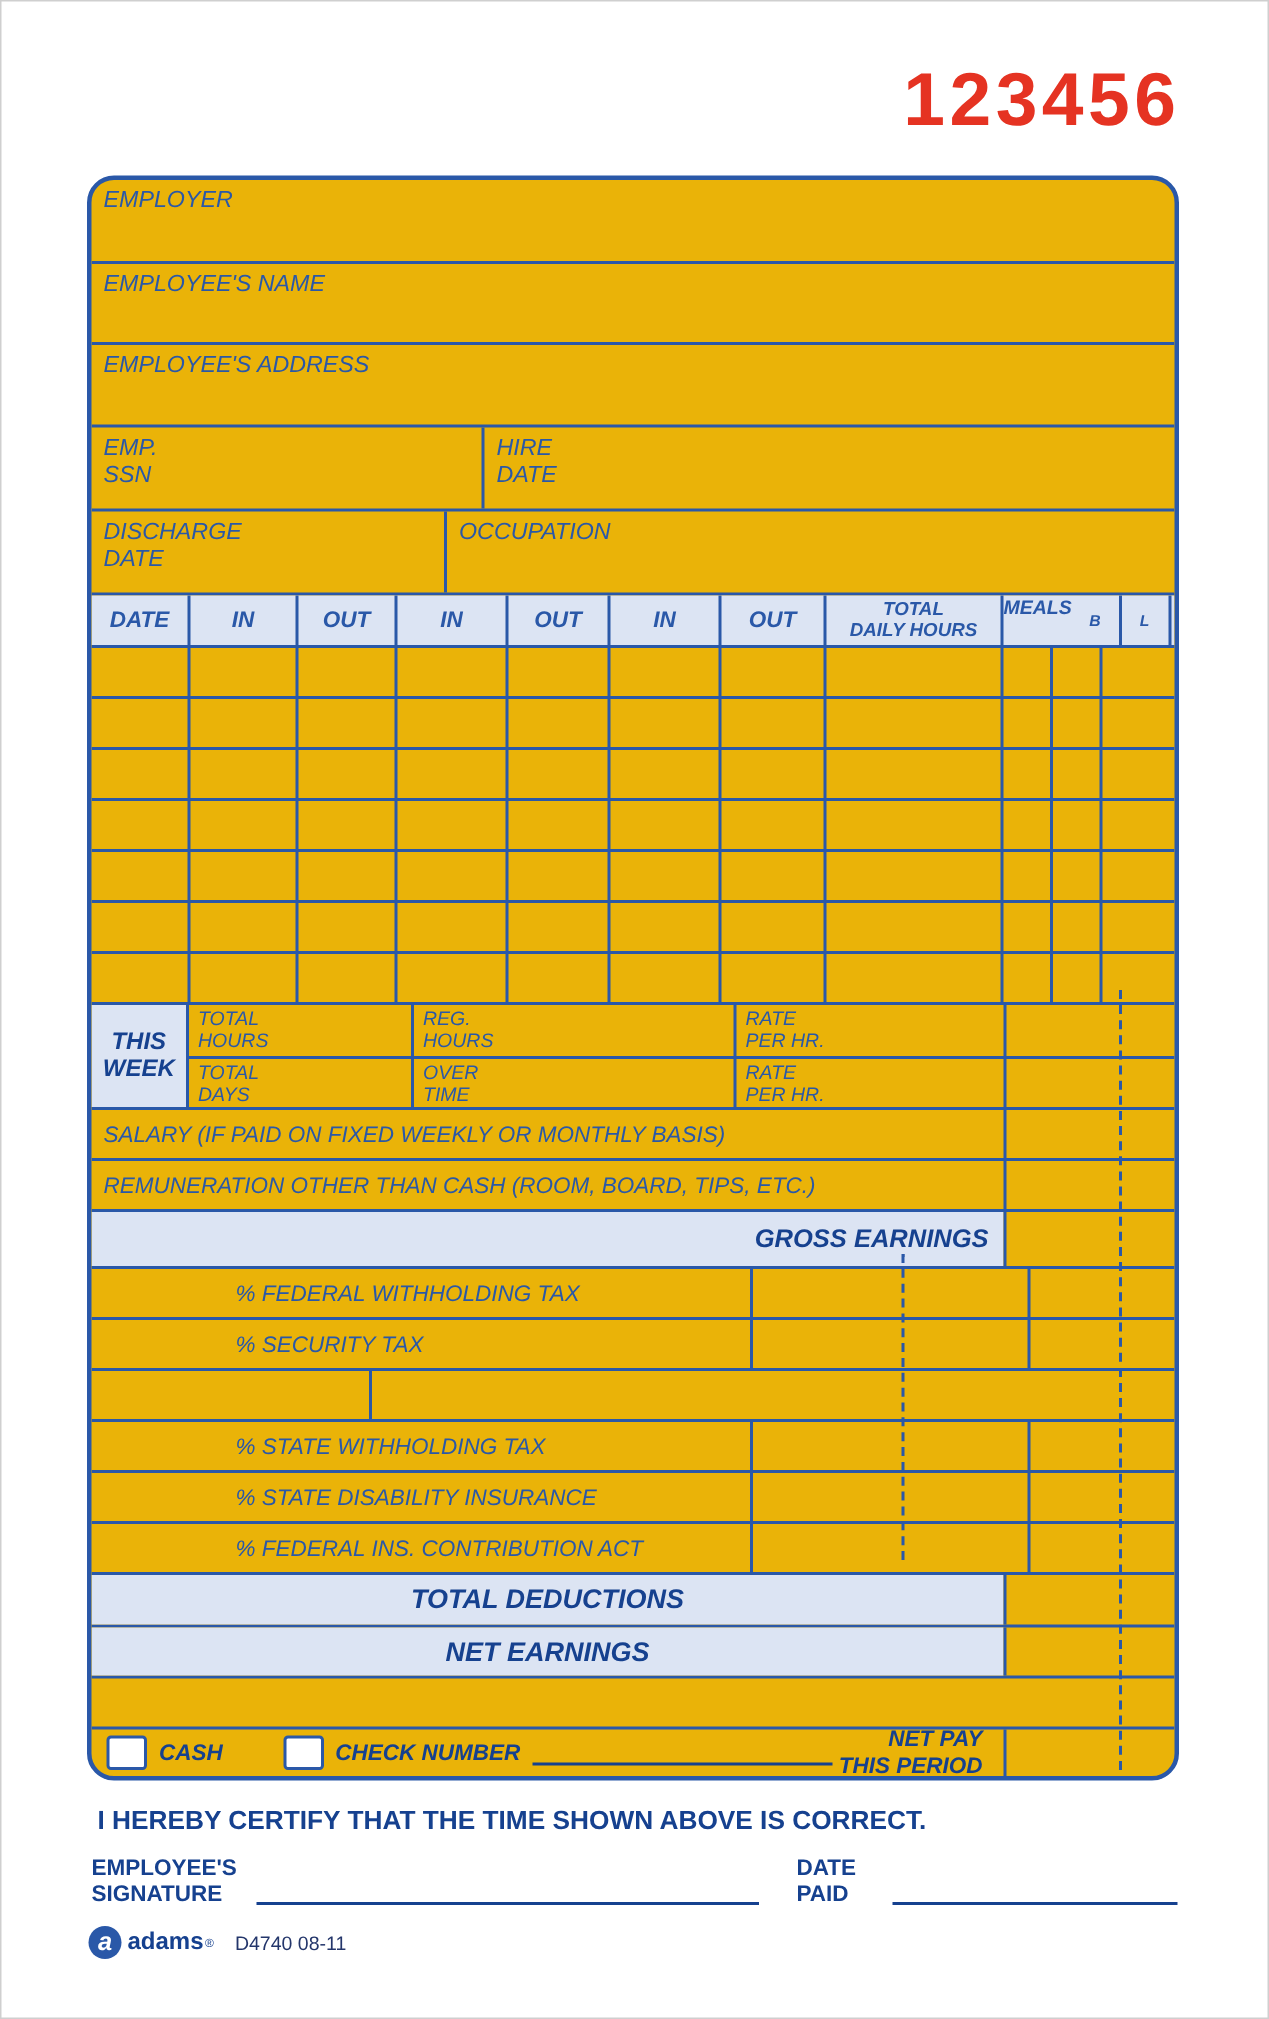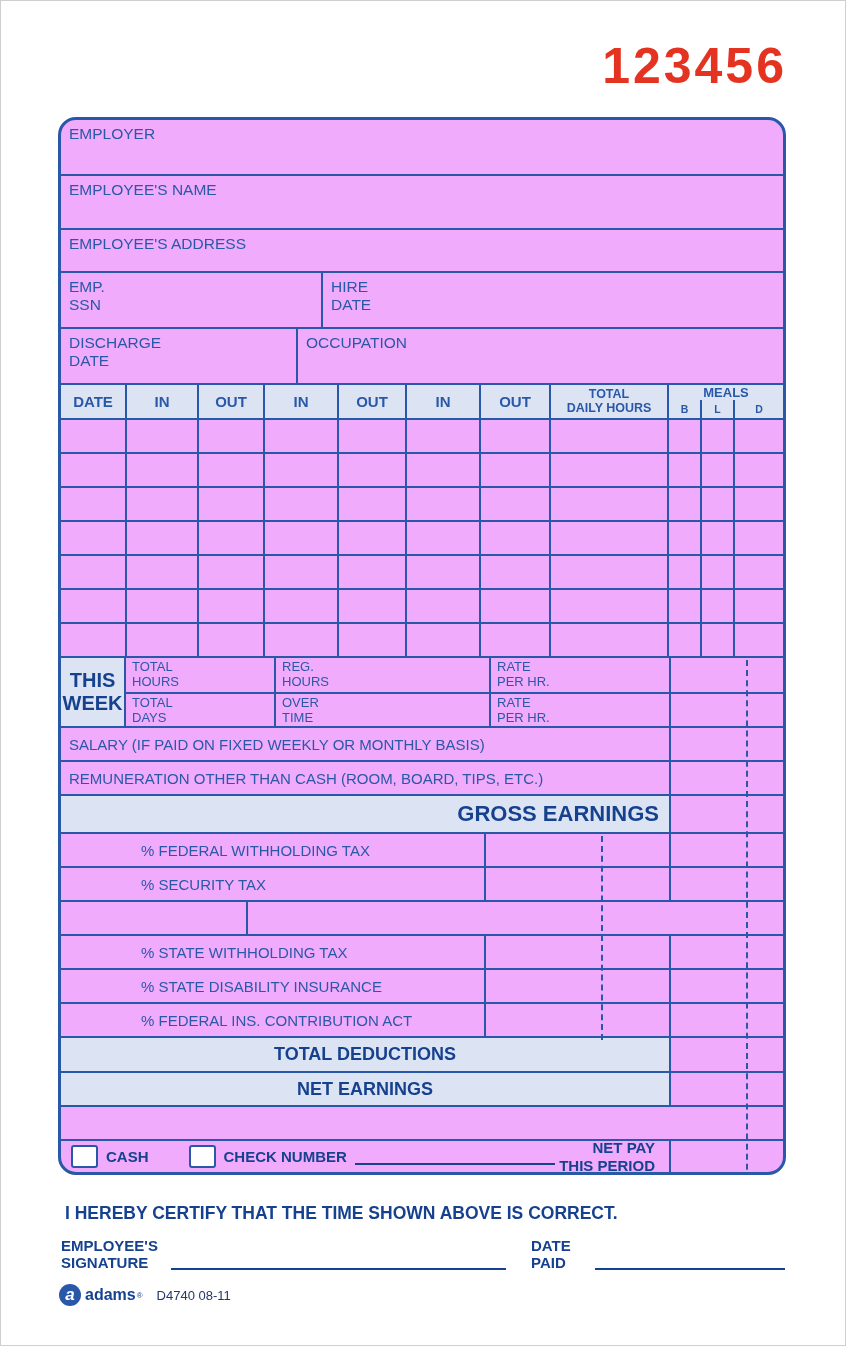--- a/index.html
+++ b/index.html
@@ -6,73 +6,73 @@
   html,body { background:#fff; }
   body { font-family:"Liberation Sans", sans-serif; color:var(--blue,#2a58a8); }
 
   .page { position:relative; width:846px; height:1346px; background:#fff;
           border:1px solid #cfcfcf; overflow:hidden; }
 
   .form-number { position:absolute; top:36px; right:58px; font-size:50px; font-weight:bold;
                  color:var(--red,#e53322); letter-spacing:3px; }
 
   .form { position:absolute; left:57px; top:116px; width:728px;
-          border:3px solid var(--blue,#2a58a8); border-radius:18px; overflow:hidden; background:#f0abfc; }
+          border:3px solid var(--blue,#2a58a8); border-radius:18px; overflow:hidden; background:#eab308;font-style:italic; }
   .form > * + * { border-top:2px solid var(--blue,#2a58a8); }
 
   .row { display:flex; }
   .cell { border-left:2px solid var(--blue,#2a58a8); position:relative; }
   .cell:first-child { border-left:none; }
 
-  .h54{height:54px} .h55{height:43px} .h53{height:56px} .h34{height:34px}
+  .h54{height:54px} .h55{height:55px} .h53{height:56px} .h34{height:34px}
   .h38{height:38px} .h35{height:35px} .h47{height:33px}
 
   .lbl { font-size:15.5px; padding:5px 0 0 8px; line-height:1.15; }
   .ml  { white-space:pre-line; }
   .grow { flex:1; }
   .w260{flex:0 0 260px} .w235{flex:0 0 235px} .w227{flex:0 0 227px}
 
   
   .thead { display:flex; height:33px; background:var(--shade,#dce4f3); }
   .th { display:flex; align-items:center; justify-content:center;
         font-weight:bold; font-size:15px; }
   .th.small { font-size:12.5px; line-height:1.1; text-align:center; }
   .trow { display:flex; height:34px; border-top:2px solid var(--blue,#2a58a8); }
   .tcell { border-left:2px solid var(--blue,#2a58a8); height:100%; }
   .tcell:first-child { border-left:none; }
   .w0{flex:0 0 64px}.w1{flex:0 0 72px}.w2{flex:0 0 66px}.w3{flex:0 0 74px}.w4{flex:0 0 68px}
   .w5{flex:0 0 74px}.w6{flex:0 0 70px}.w7{flex:0 0 118px}.w8{flex:0 0 33px}.w9{flex:0 0 33px}.w10{flex:0 0 50px}
 
   .c-meals { flex:0 0 116px; border-left:2px solid var(--blue,#2a58a8);
-             display:flex; flex-direction:column; }
+             display:flex; }
   .meals-title { height:15px; text-align:center; font-weight:bold; font-size:13px; line-height:15px; }
   .meals-sub { flex:1; display:flex; }
   .msub { display:flex; align-items:center; justify-content:center;
           font-size:10.5px; font-weight:bold; }
   .msub.b1{flex:0 0 31px} .msub.b2{flex:0 0 33px; border-left:2px solid var(--blue,#2a58a8);}
   .msub.b3{flex:0 0 50px; border-left:2px solid var(--blue,#2a58a8);}
 
   
   .week { display:flex; height:70px; }
   .wk-label { flex:0 0 63px; background:var(--shade,#dce4f3); display:flex; align-items:center;
-              justify-content:center; text-align:center; font-weight:bold; font-size:20px;
+              justify-content:center; text-align:center; font-weight:bold; font-size:16px;
               color:var(--navy,#16418f); line-height:1.15; }
   .wk-right { flex:1; display:flex; flex-direction:column; }
   .wk-row { display:flex; height:35px; }
   .wk-row + .wk-row { border-top:2px solid var(--blue,#2a58a8); }
   .wk-row > .cell:first-child { border-left:2px solid var(--blue,#2a58a8); }
   .wk-c1{flex:0 0 150px} .wk-c2{flex:0 0 215px} .wk-c3{flex:0 0 180px}
   .lbl-sm { font-size:13px; padding:2px 0 0 6px; line-height:1.12; }
   .money { flex:0 0 114px; }
 
   .mid-lbl { display:flex; align-items:center; font-size:15px; padding-left:8px; }
   .shade { background:var(--shade,#dce4f3); }
   .gross-lbl { display:flex; align-items:center; justify-content:flex-end; padding-right:10px;
-               font-weight:bold; font-size:22px; color:var(--navy,#16418f); }
-  .tax-lbl { flex:0 0 423px; display:flex; align-items:center; padding-left:80px; font-size:15px; }
+               font-weight:bold; font-size:17px; color:var(--navy,#16418f); }
+  .tax-lbl { flex:0 0 423px; display:flex; align-items:center; padding-left:80px; font-size:15px;margin-left:16px; }
   .tax-mid { flex:0 0 185px; }
   .total-lbl { display:flex; align-items:center; justify-content:center;
                font-weight:bold; font-size:18px; color:var(--navy,#16418f); }
   .less-lbl { display:flex; align-items:center; padding-left:9px;
               font-weight:bold; font-size:16px; color:var(--navy,#16418f); }
 
   
   .np-left { flex:1; display:flex; align-items:center; padding:0 8px 0 10px; }
   .chk { flex:0 0 27px; height:23px; border:2px solid var(--blue,#2a58a8); border-radius:3px;
          background:#fff; display:inline-block; }

